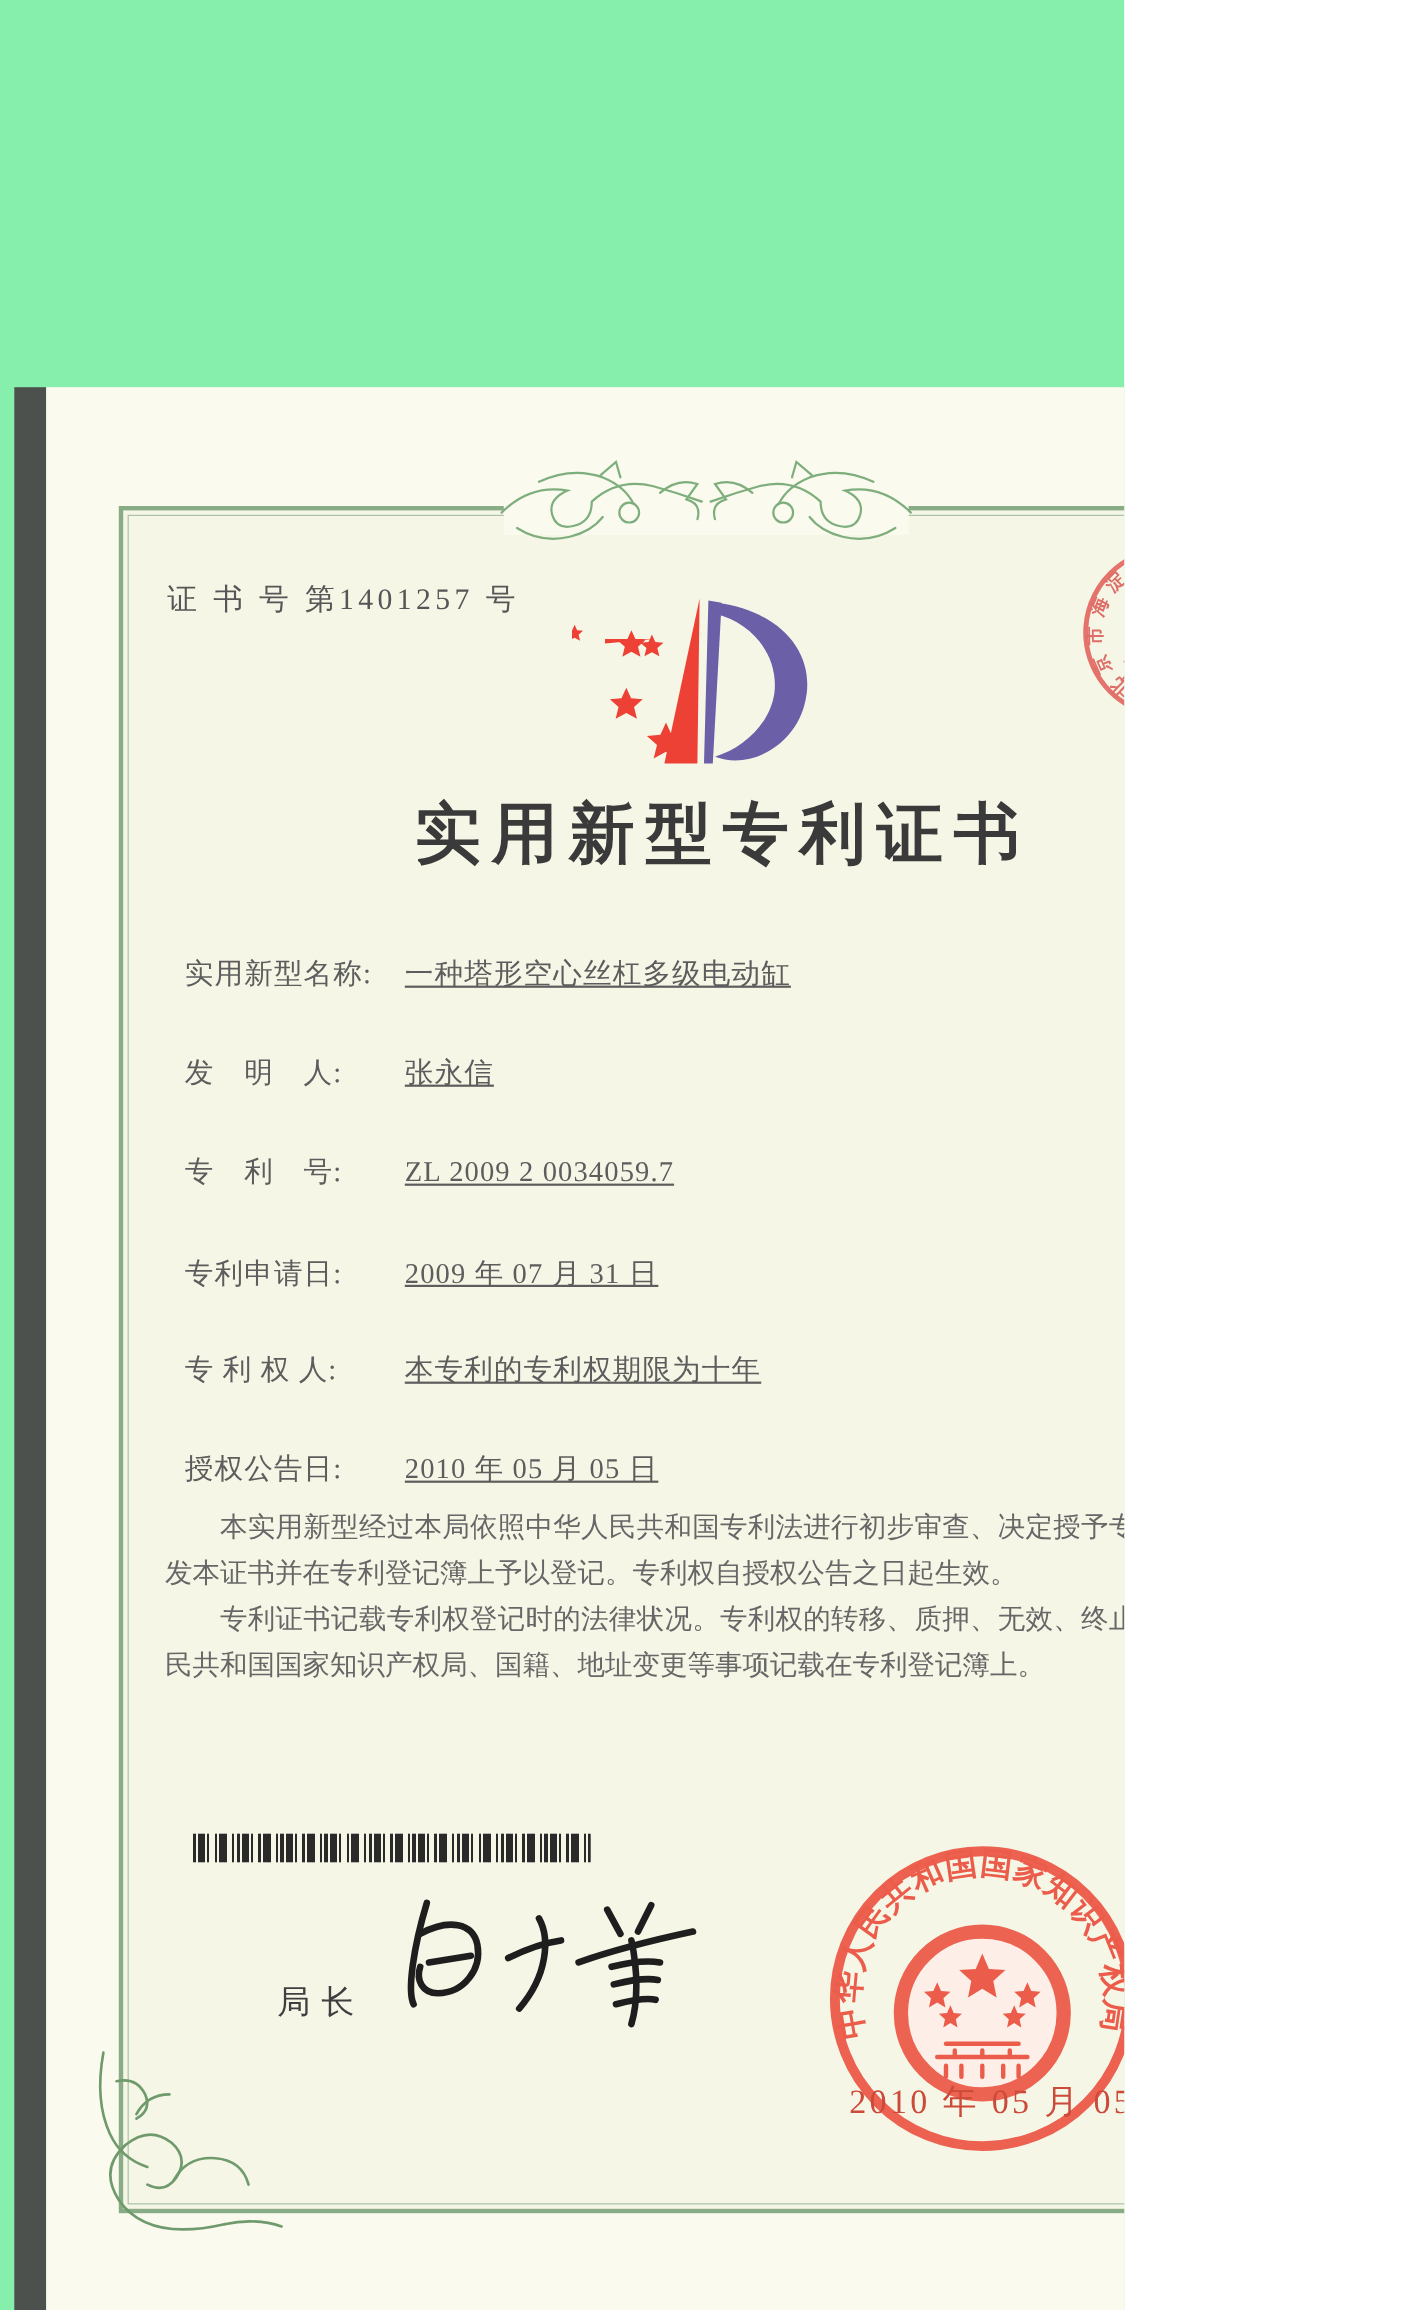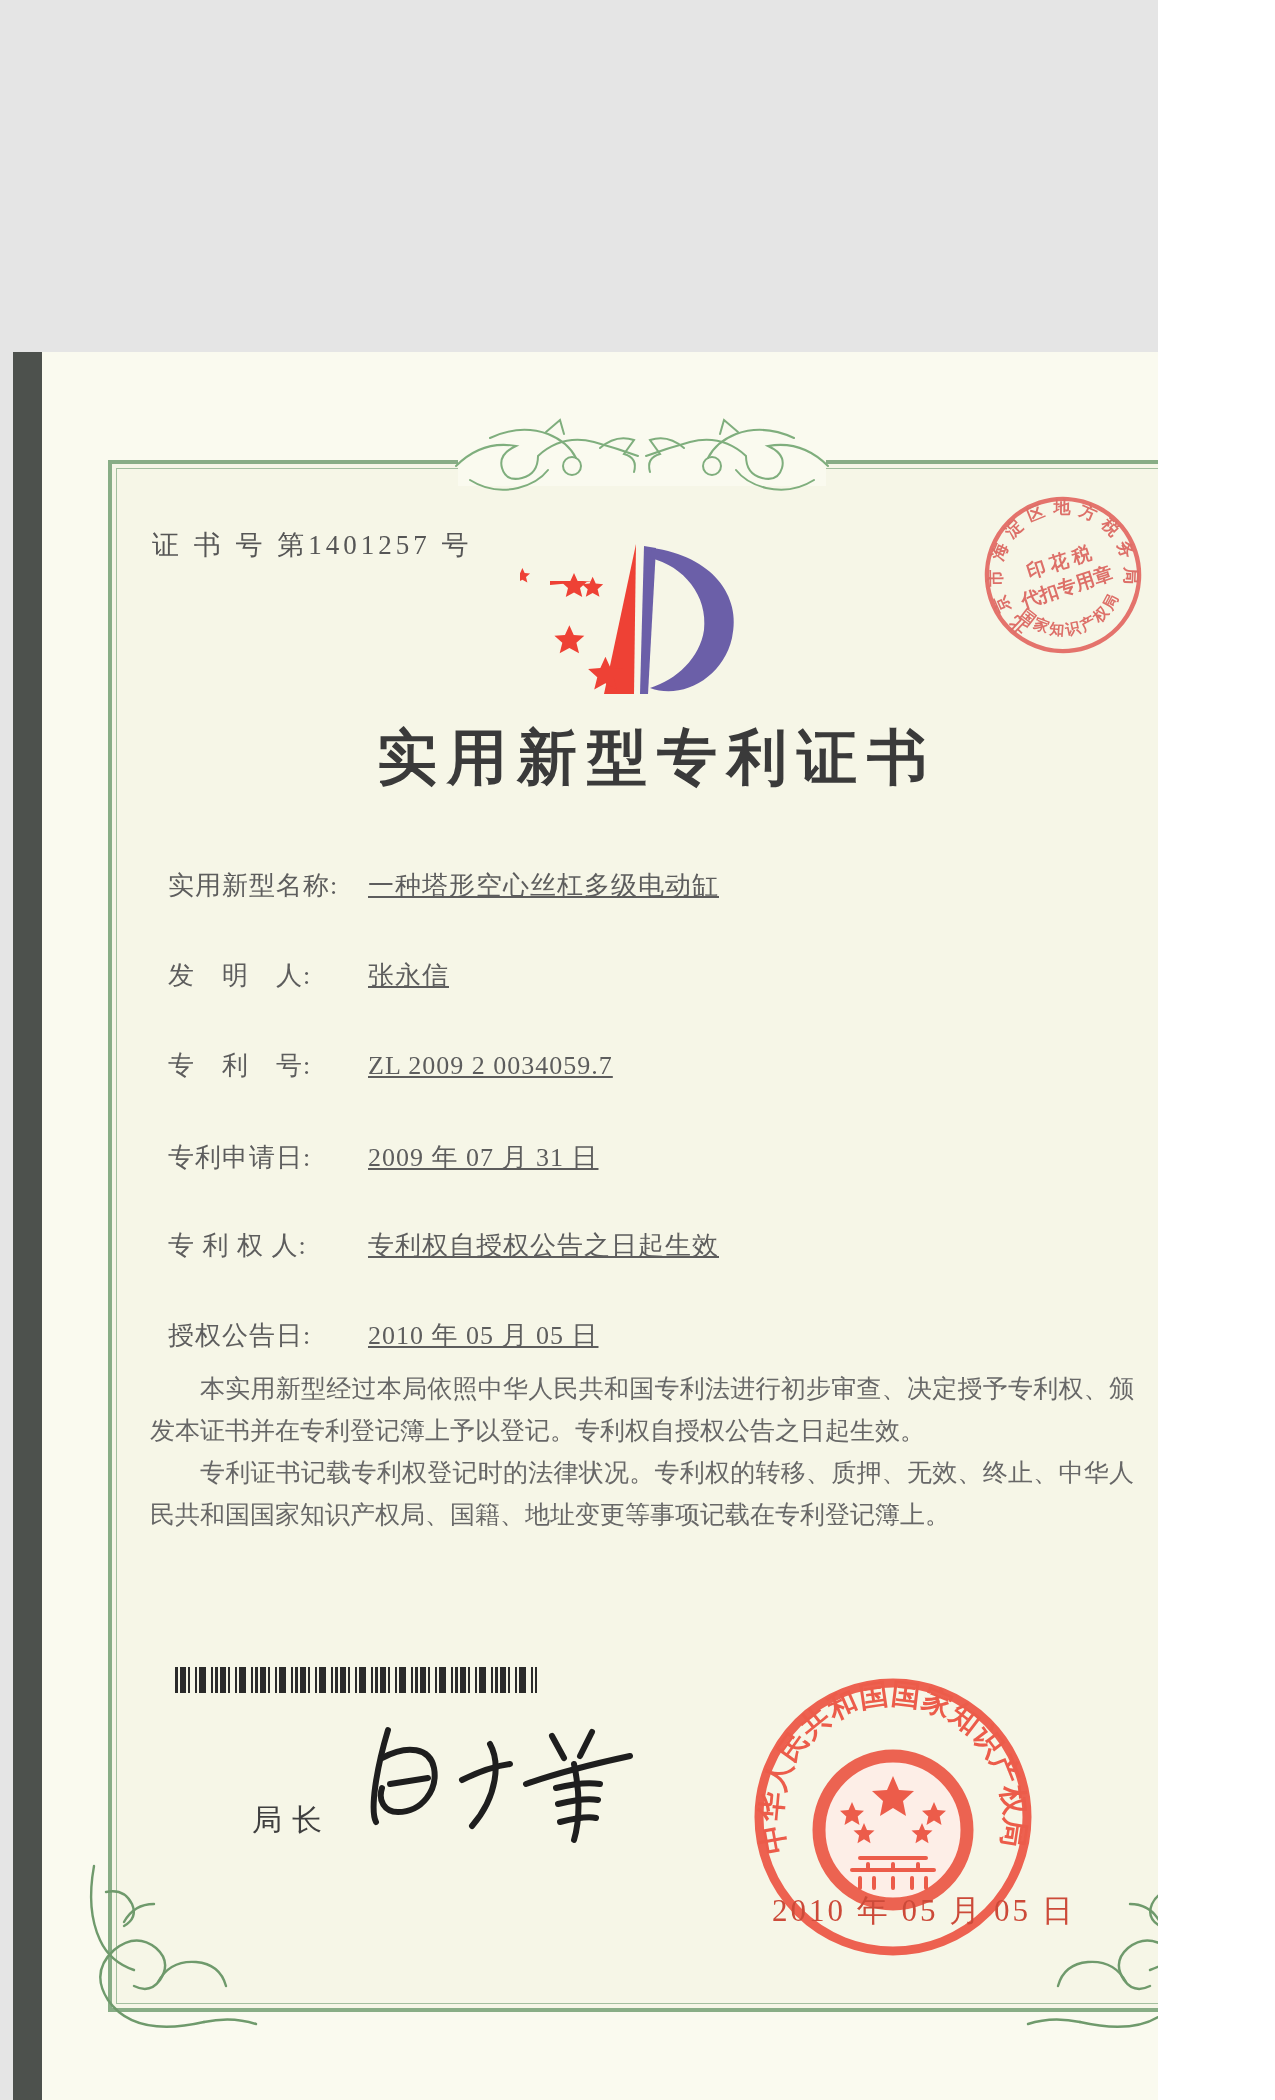--- a/index.html
+++ b/index.html
@@ -1,16 +1,16 @@
 <!DOCTYPE html>
 <html><head>
 <meta charset="utf-8">
 <style>
   html,body{margin:0;padding:0;background:#ffffff;}
-  .stage{position:relative;width:1158px;height:2100px;background:#e5e5e5;overflow:hidden;
+  .stage{position:relative;width:1022px;height:2100px;background:#86efac;overflow:hidden;
          font-family:"Liberation Serif","DejaVu Serif",serif;}
   .scan-strip{position:absolute;left:13px;top:352px;width:29px;height:1748px;background:#4d514d;}
   .page{position:absolute;left:42px;top:352px;width:1213px;height:1748px;background:#fafaef;}
   .frame{position:absolute;left:108px;top:460px;width:1066px;height:1552px;
          border:4px solid #88ad86;background:#f6f6e7;box-sizing:border-box;}
   .frame-inner{position:absolute;inset:4px;border:1px solid #a3bf9f;}
   .deco{position:absolute;pointer-events:none;}
   .cert-no{position:absolute;left:152px;top:527px;font-size:27px;letter-spacing:4px;color:#565656;}
   .title{position:absolute;left:108px;top:702px;width:1066px;text-align:center;margin:16px;
          font-size:60px;font-weight:700;letter-spacing:10px;color:#3a3a3a;}
@@ -133,21 +133,21 @@
   <div class="field" style="top:958px;">
     <span class="flabel">发　明　人:</span><span class="fvalue">张永信</span>
   </div>
   <div class="field" style="top:1048px;">
     <span class="flabel">专　利　号:</span><span class="fvalue">ZL 2009 2 0034059.7</span>
   </div>
   <div class="field" style="top:1140px;">
     <span class="flabel">专利申请日:</span><span class="fvalue">2009 年 07 月 31 日</span>
   </div>
   <div class="field" style="top:1228px;">
-    <span class="flabel">专 利 权 人:</span><span class="fvalue">专利权自授权公告之日起生效</span>
+    <span class="flabel">专 利 权 人:</span><span class="fvalue">本专利的专利权期限为十年</span>
   </div>
   <div class="field" style="top:1318px;">
     <span class="flabel">授权公告日:</span><span class="fvalue">2010 年 05 月 05 日</span>
   </div>
 
   <div class="body-text">
     <p>本实用新型经过本局依照中华人民共和国专利法进行初步审查、决定授予专利权、颁发本证书并在专利登记簿上予以登记。专利权自授权公告之日起生效。</p>
     <p>专利证书记载专利权登记时的法律状况。专利权的转移、质押、无效、终止、中华人民共和国国家知识产权局、国籍、地址变更等事项记载在专利登记簿上。</p>
   </div>
 

